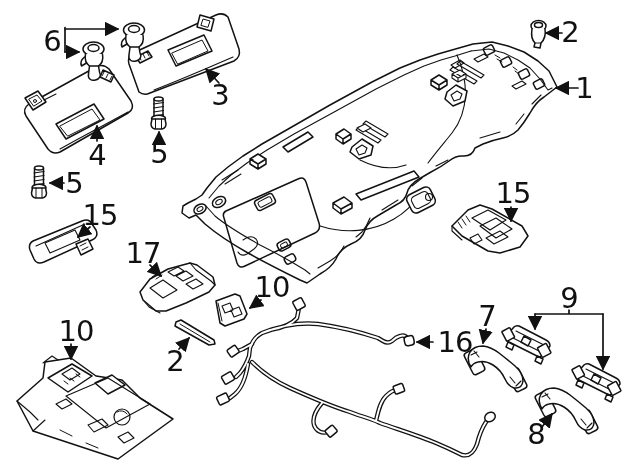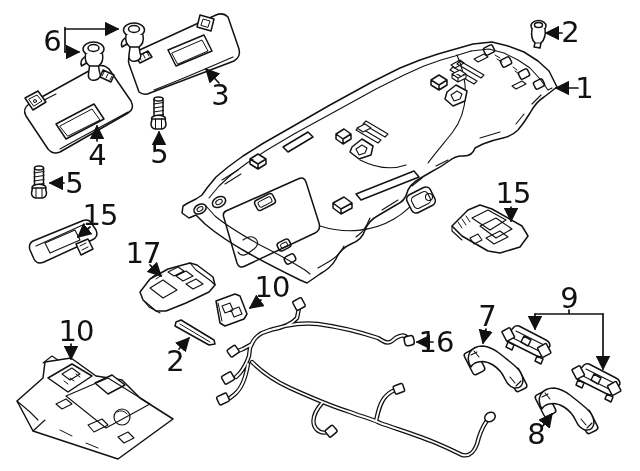--- a/index.html
+++ b/index.html
@@ -274,14 +274,14 @@
   <span class="callout" style="left:52px;top:41px">6</span>
   <span class="callout" style="left:487px;top:316px">7</span>
   <span class="callout" style="left:536px;top:434px">8</span>
   <span class="callout" style="left:569px;top:298px">9</span>
   <span class="callout" style="left:143px;top:253px">17</span>
   <span class="callout" style="left:76px;top:331px">10</span>
   <span class="callout" style="left:175px;top:361px">2</span>
   <span class="callout" style="left:272px;top:287px">10</span>
   <span class="callout" style="left:100px;top:215px">15</span>
   <span class="callout" style="left:513px;top:193px">15</span>
-  <span class="callout" style="left:436px;top:342px">16</span>
+  <span class="callout" style="left:455px;top:342px">16</span>
 </div>
 
 </body></html>

